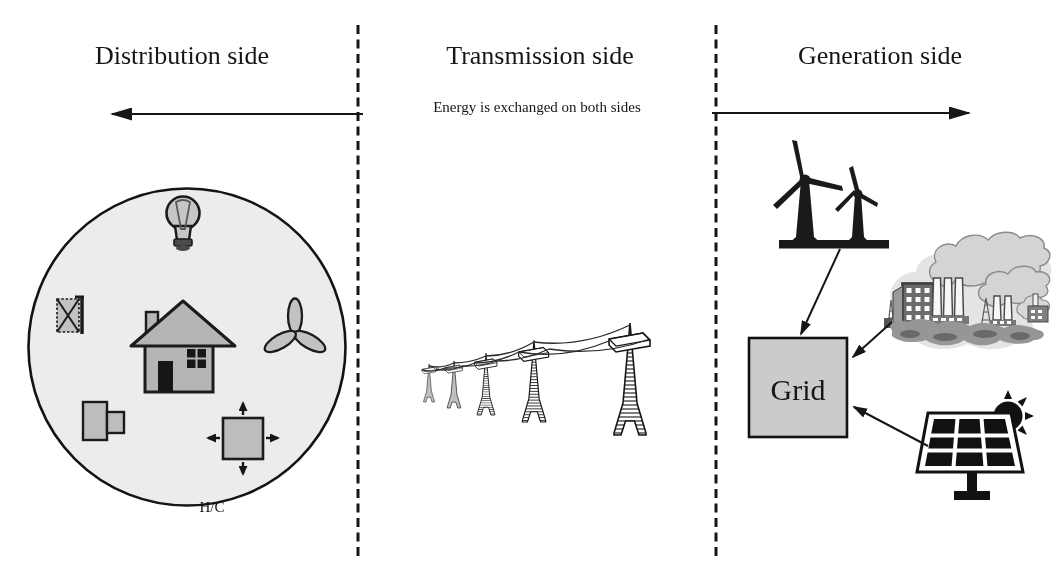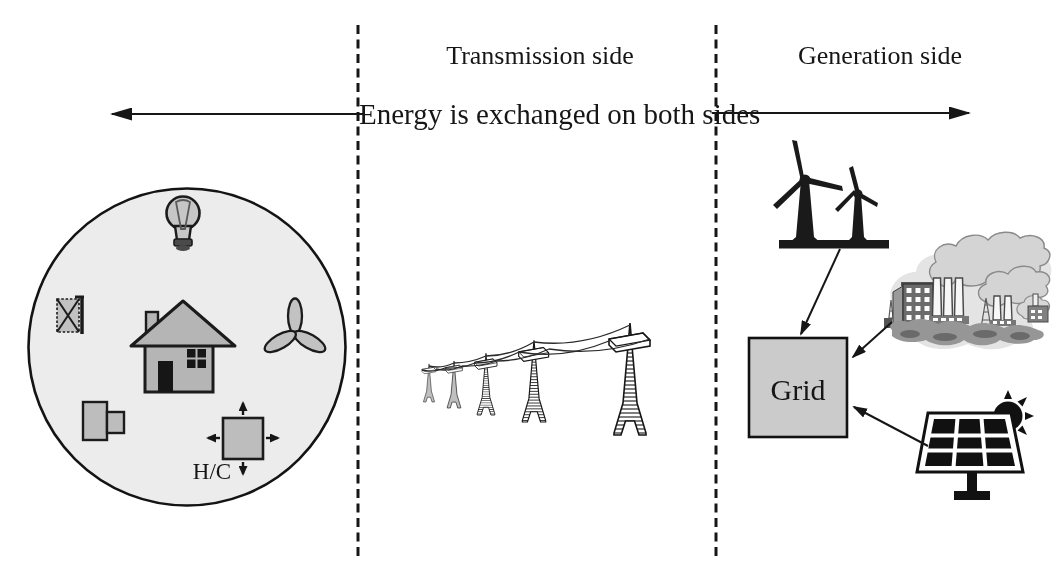--- a/index.html
+++ b/index.html
@@ -3,23 +3,23 @@
 <meta charset="utf-8">
 <style>
   html,body { margin:0; padding:0; background:#ffffff; }
   .canvas {
     position:relative; width:1060px; height:585px; background:#ffffff;
     font-family:"Liberation Serif","DejaVu Serif",serif; color:#161616; overflow:hidden;
   }
   .canvas svg { position:absolute; left:0; top:0; }
   .label { position:absolute; text-align:center; white-space:nowrap; line-height:1.1; }
   .title { font-size:26px; }
-  #banner-label { font-size:29px; }
+  #banner-label { font-size:15px; }
   #grid-label { font-size:30px; }
-  #hc-label { font-size:23px; }
+  #hc-label { font-size:15px;margin-top:40px; }
 </style>
 </head>
 <body>
 
 <div class="canvas">
 
 <svg width="1060" height="585" viewBox="0 0 1060 585">
   <defs>
     <marker id="ahL" markerUnits="userSpaceOnUse" markerWidth="22" markerHeight="13" refX="20" refY="6.5" orient="auto">
       <path d="M0,0 L22,6.5 L0,13 Z" fill="#161616"></path>
@@ -207,19 +207,20 @@
     <rect x="954" y="491" width="36" height="9" fill="#111111"></rect>
   </g>
 
   <rect x="749" y="338" width="98" height="99" fill="#cbcbcb" stroke="#111111" stroke-width="2.6"></rect>
 
   <line x1="840" y1="249" x2="801" y2="334" stroke="#161616" stroke-width="2" marker-end="url(#ah)"></line>
   <line x1="892" y1="322" x2="853" y2="357" stroke="#161616" stroke-width="2" marker-end="url(#ah)"></line>
   <line x1="928" y1="446" x2="854" y2="407" stroke="#161616" stroke-width="2" marker-end="url(#ah)"></line>
 </svg>
 
+<div class="label title" id="title-distribution" style="left:40px; top:42px; width:284px;">Distribution side</div>
 <div class="label title" id="title-transmission" style="left:398px; top:42px; width:284px;">Transmission side</div>
 <div class="label title" id="title-generation" style="left:738px; top:42px; width:284px;">Generation side</div>
 <div class="label" id="banner-label" style="left:359px; top:99px; width:356px;">Energy is exchanged on both sides</div>
 <div class="label" id="grid-label" style="left:749px; top:373px; width:98px;">Grid</div>
 <div class="label" id="hc-label" style="left:190px; top:459px; width:44px;">H/C</div>
 
 </div>
 
 </body></html>

